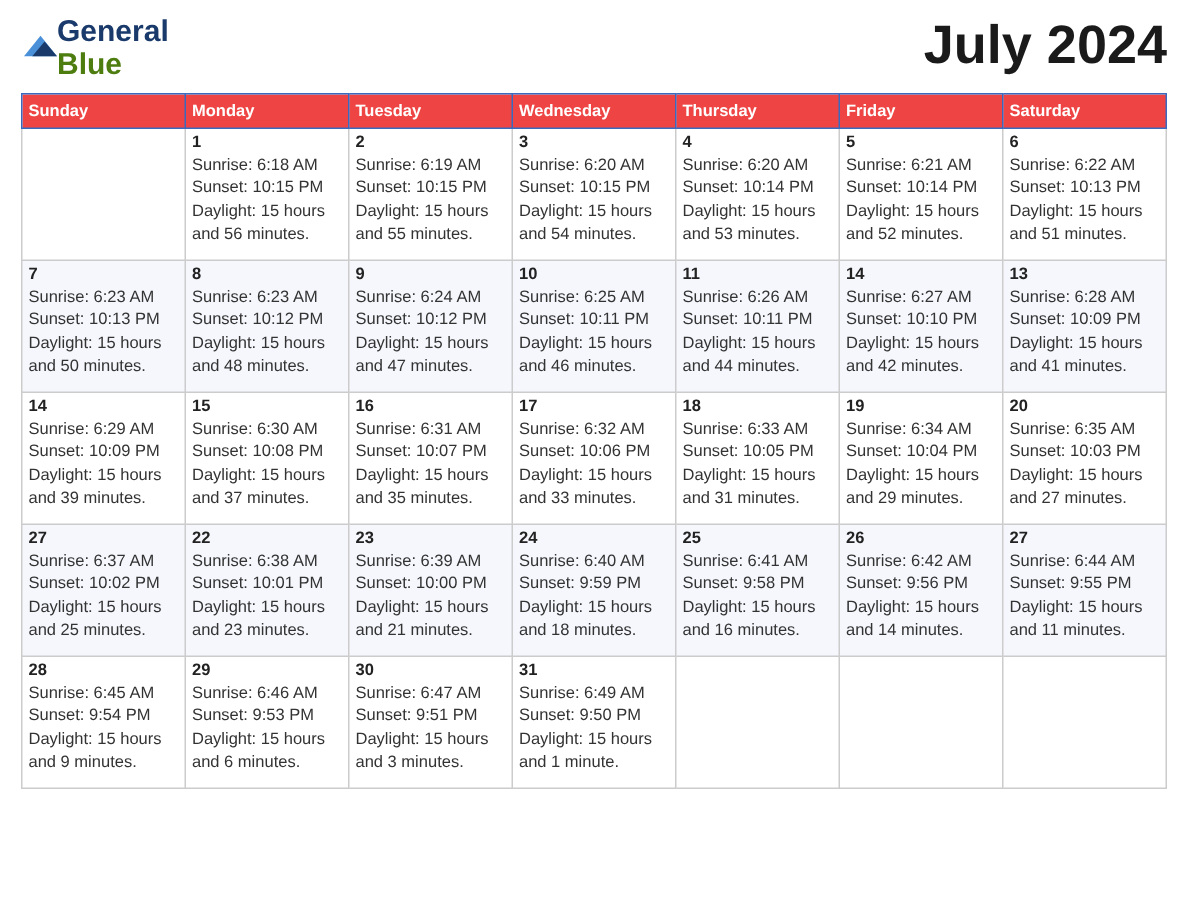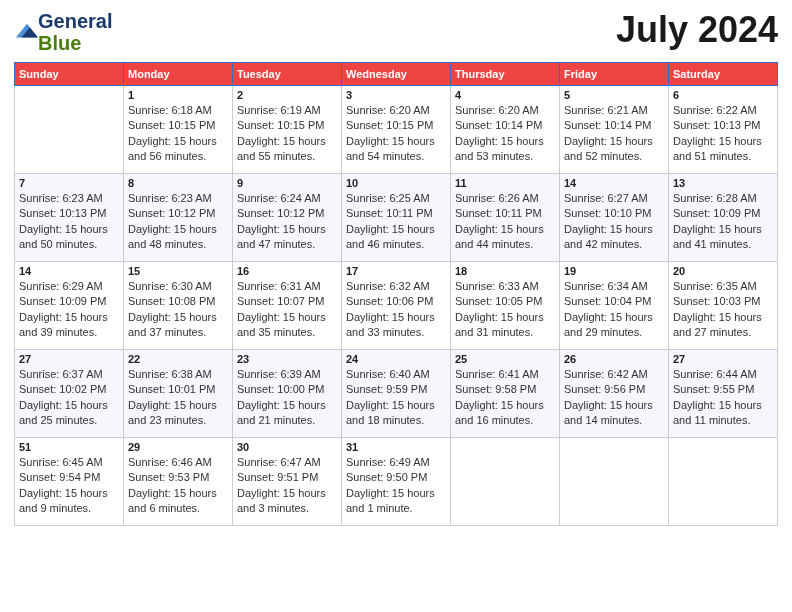--- a/index.html
+++ b/index.html
@@ -239,21 +239,21 @@
             <span class="day-num">26</span>
             <div class="day-detail">Sunrise: 6:42 AM<br>Sunset: 9:56 PM<br>Daylight: 15 hours and 14 minutes.</div>
           </td>
           <td>
             <span class="day-num">27</span>
             <div class="day-detail">Sunrise: 6:44 AM<br>Sunset: 9:55 PM<br>Daylight: 15 hours and 11 minutes.</div>
           </td>
         </tr>
         <tr>
           <td>
-            <span class="day-num">51</span>
+            <span class="day-num">28</span>
             <div class="day-detail">Sunrise: 6:45 AM<br>Sunset: 9:54 PM<br>Daylight: 15 hours and 9 minutes.</div>
           </td>
           <td>
             <span class="day-num">29</span>
             <div class="day-detail">Sunrise: 6:46 AM<br>Sunset: 9:53 PM<br>Daylight: 15 hours and 6 minutes.</div>
           </td>
           <td>
             <span class="day-num">30</span>
             <div class="day-detail">Sunrise: 6:47 AM<br>Sunset: 9:51 PM<br>Daylight: 15 hours and 3 minutes.</div>
           </td>

